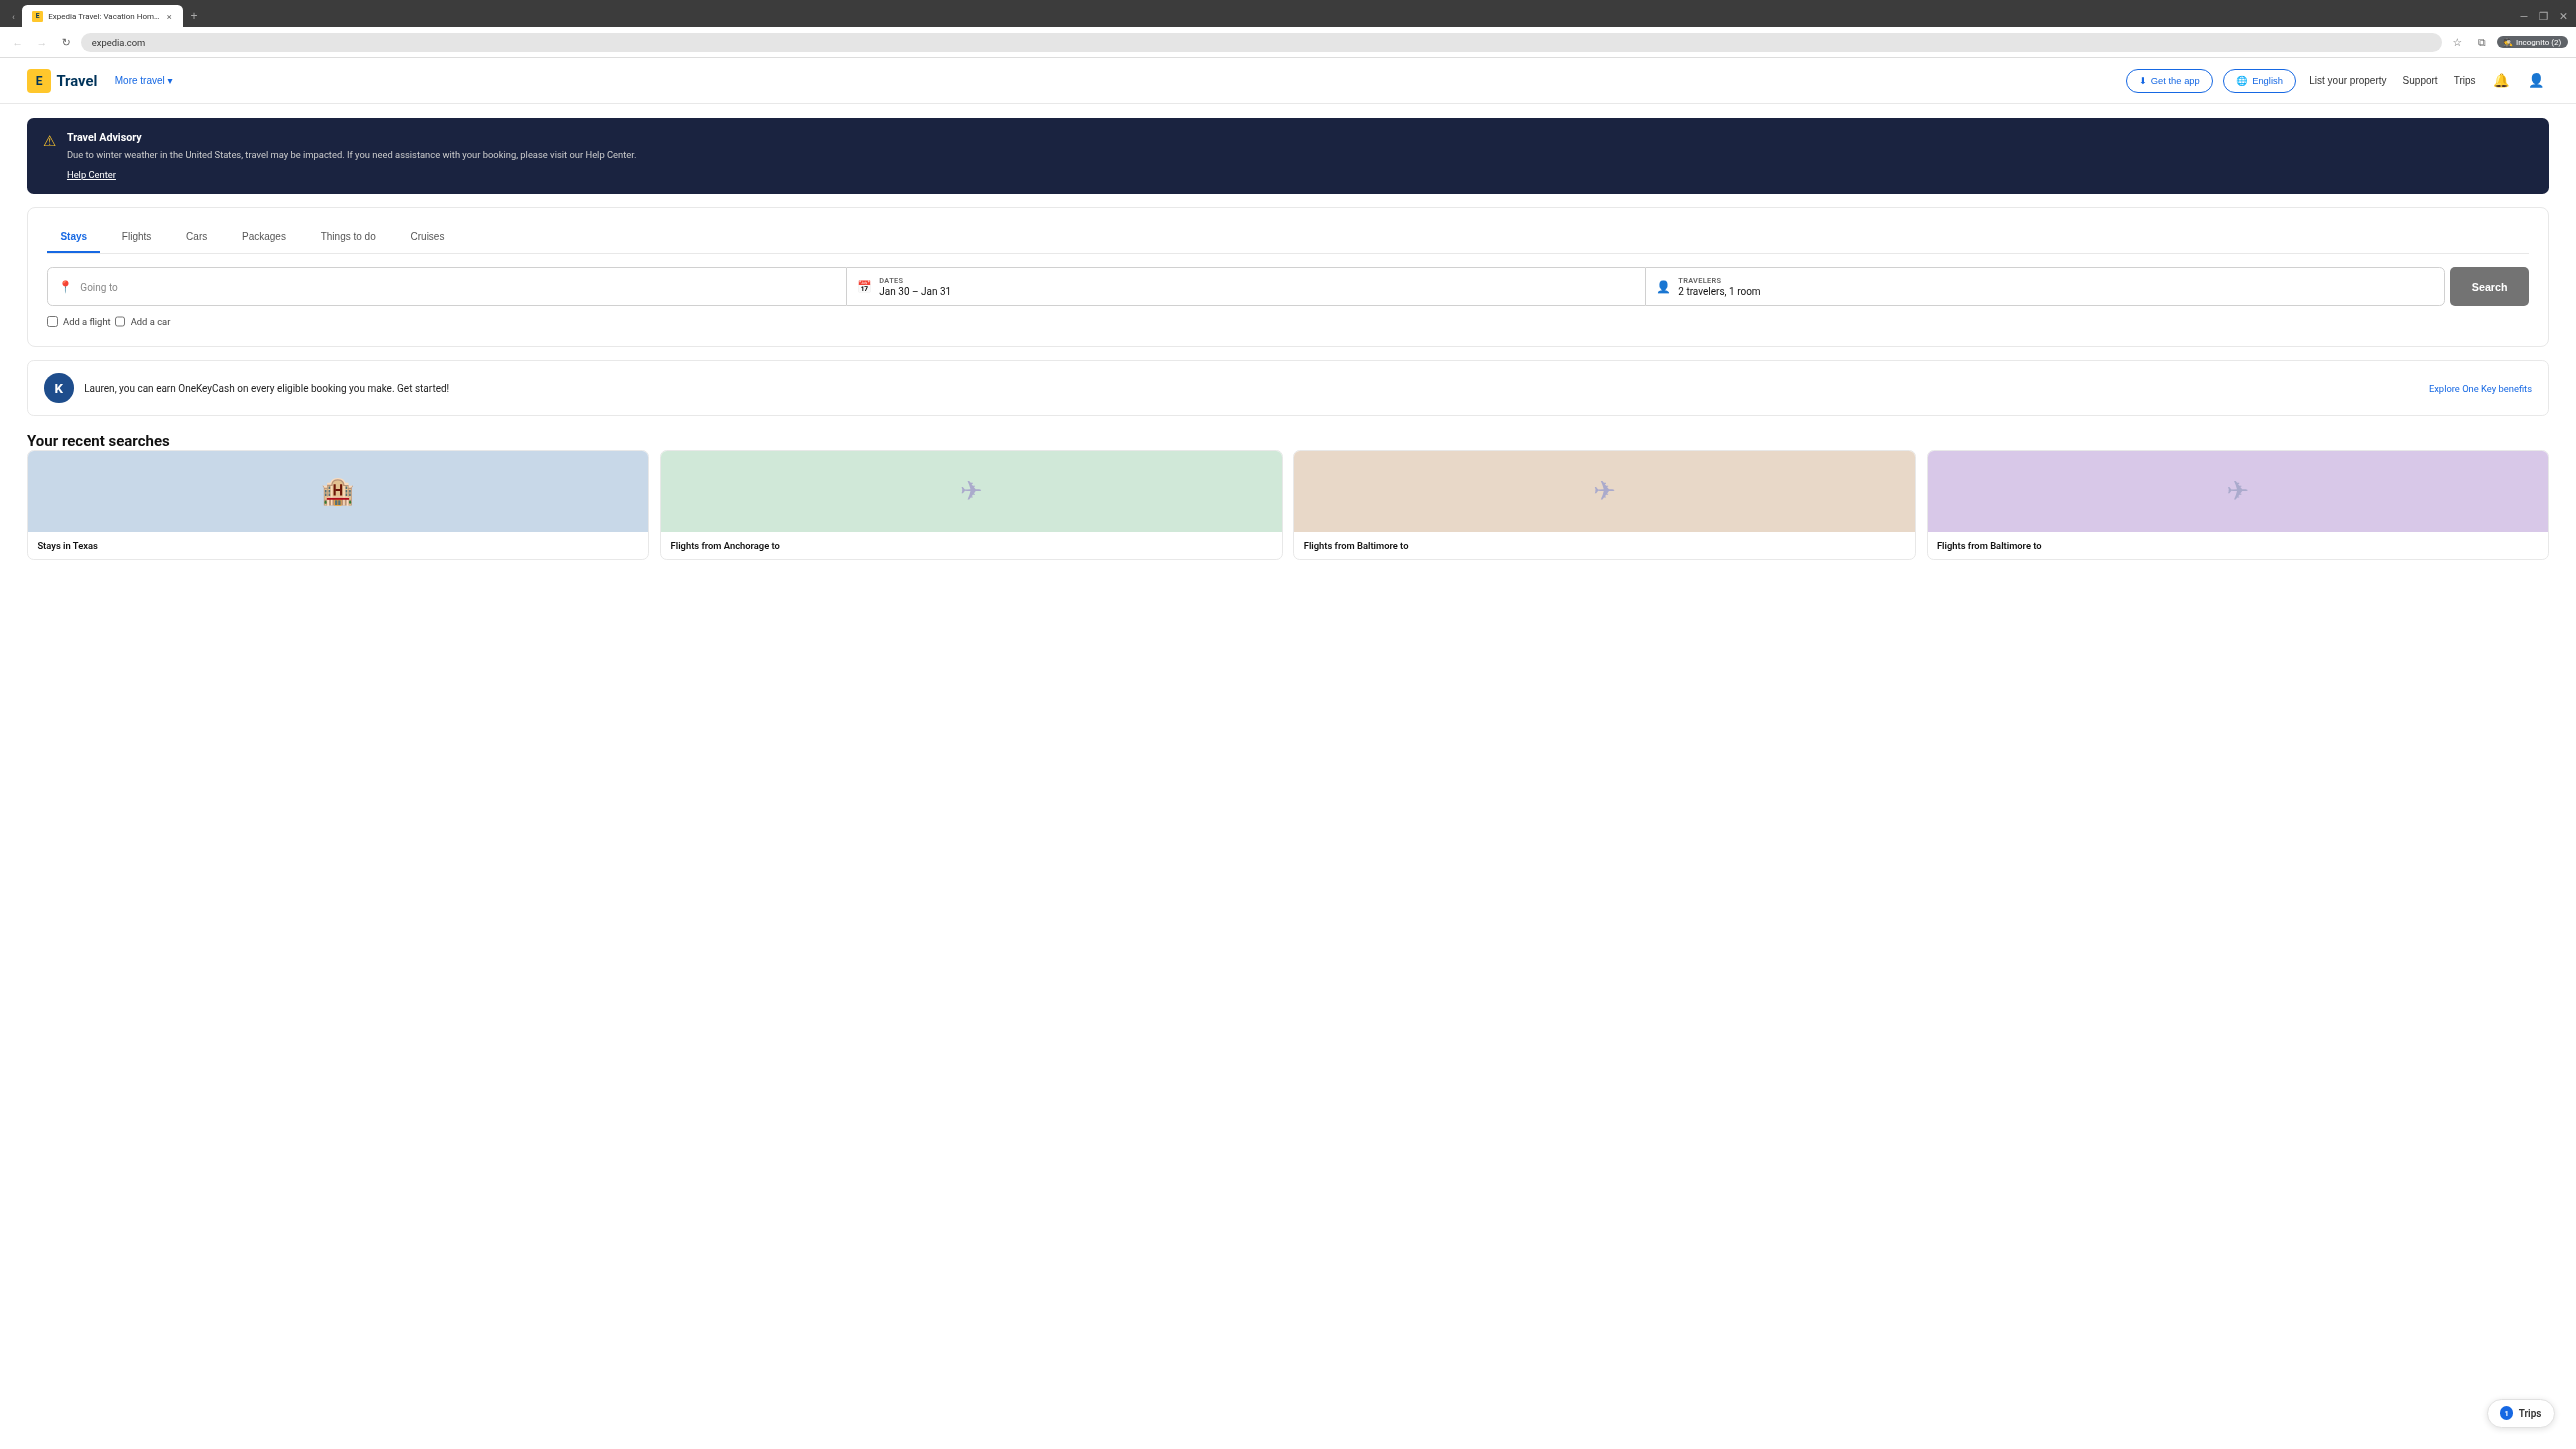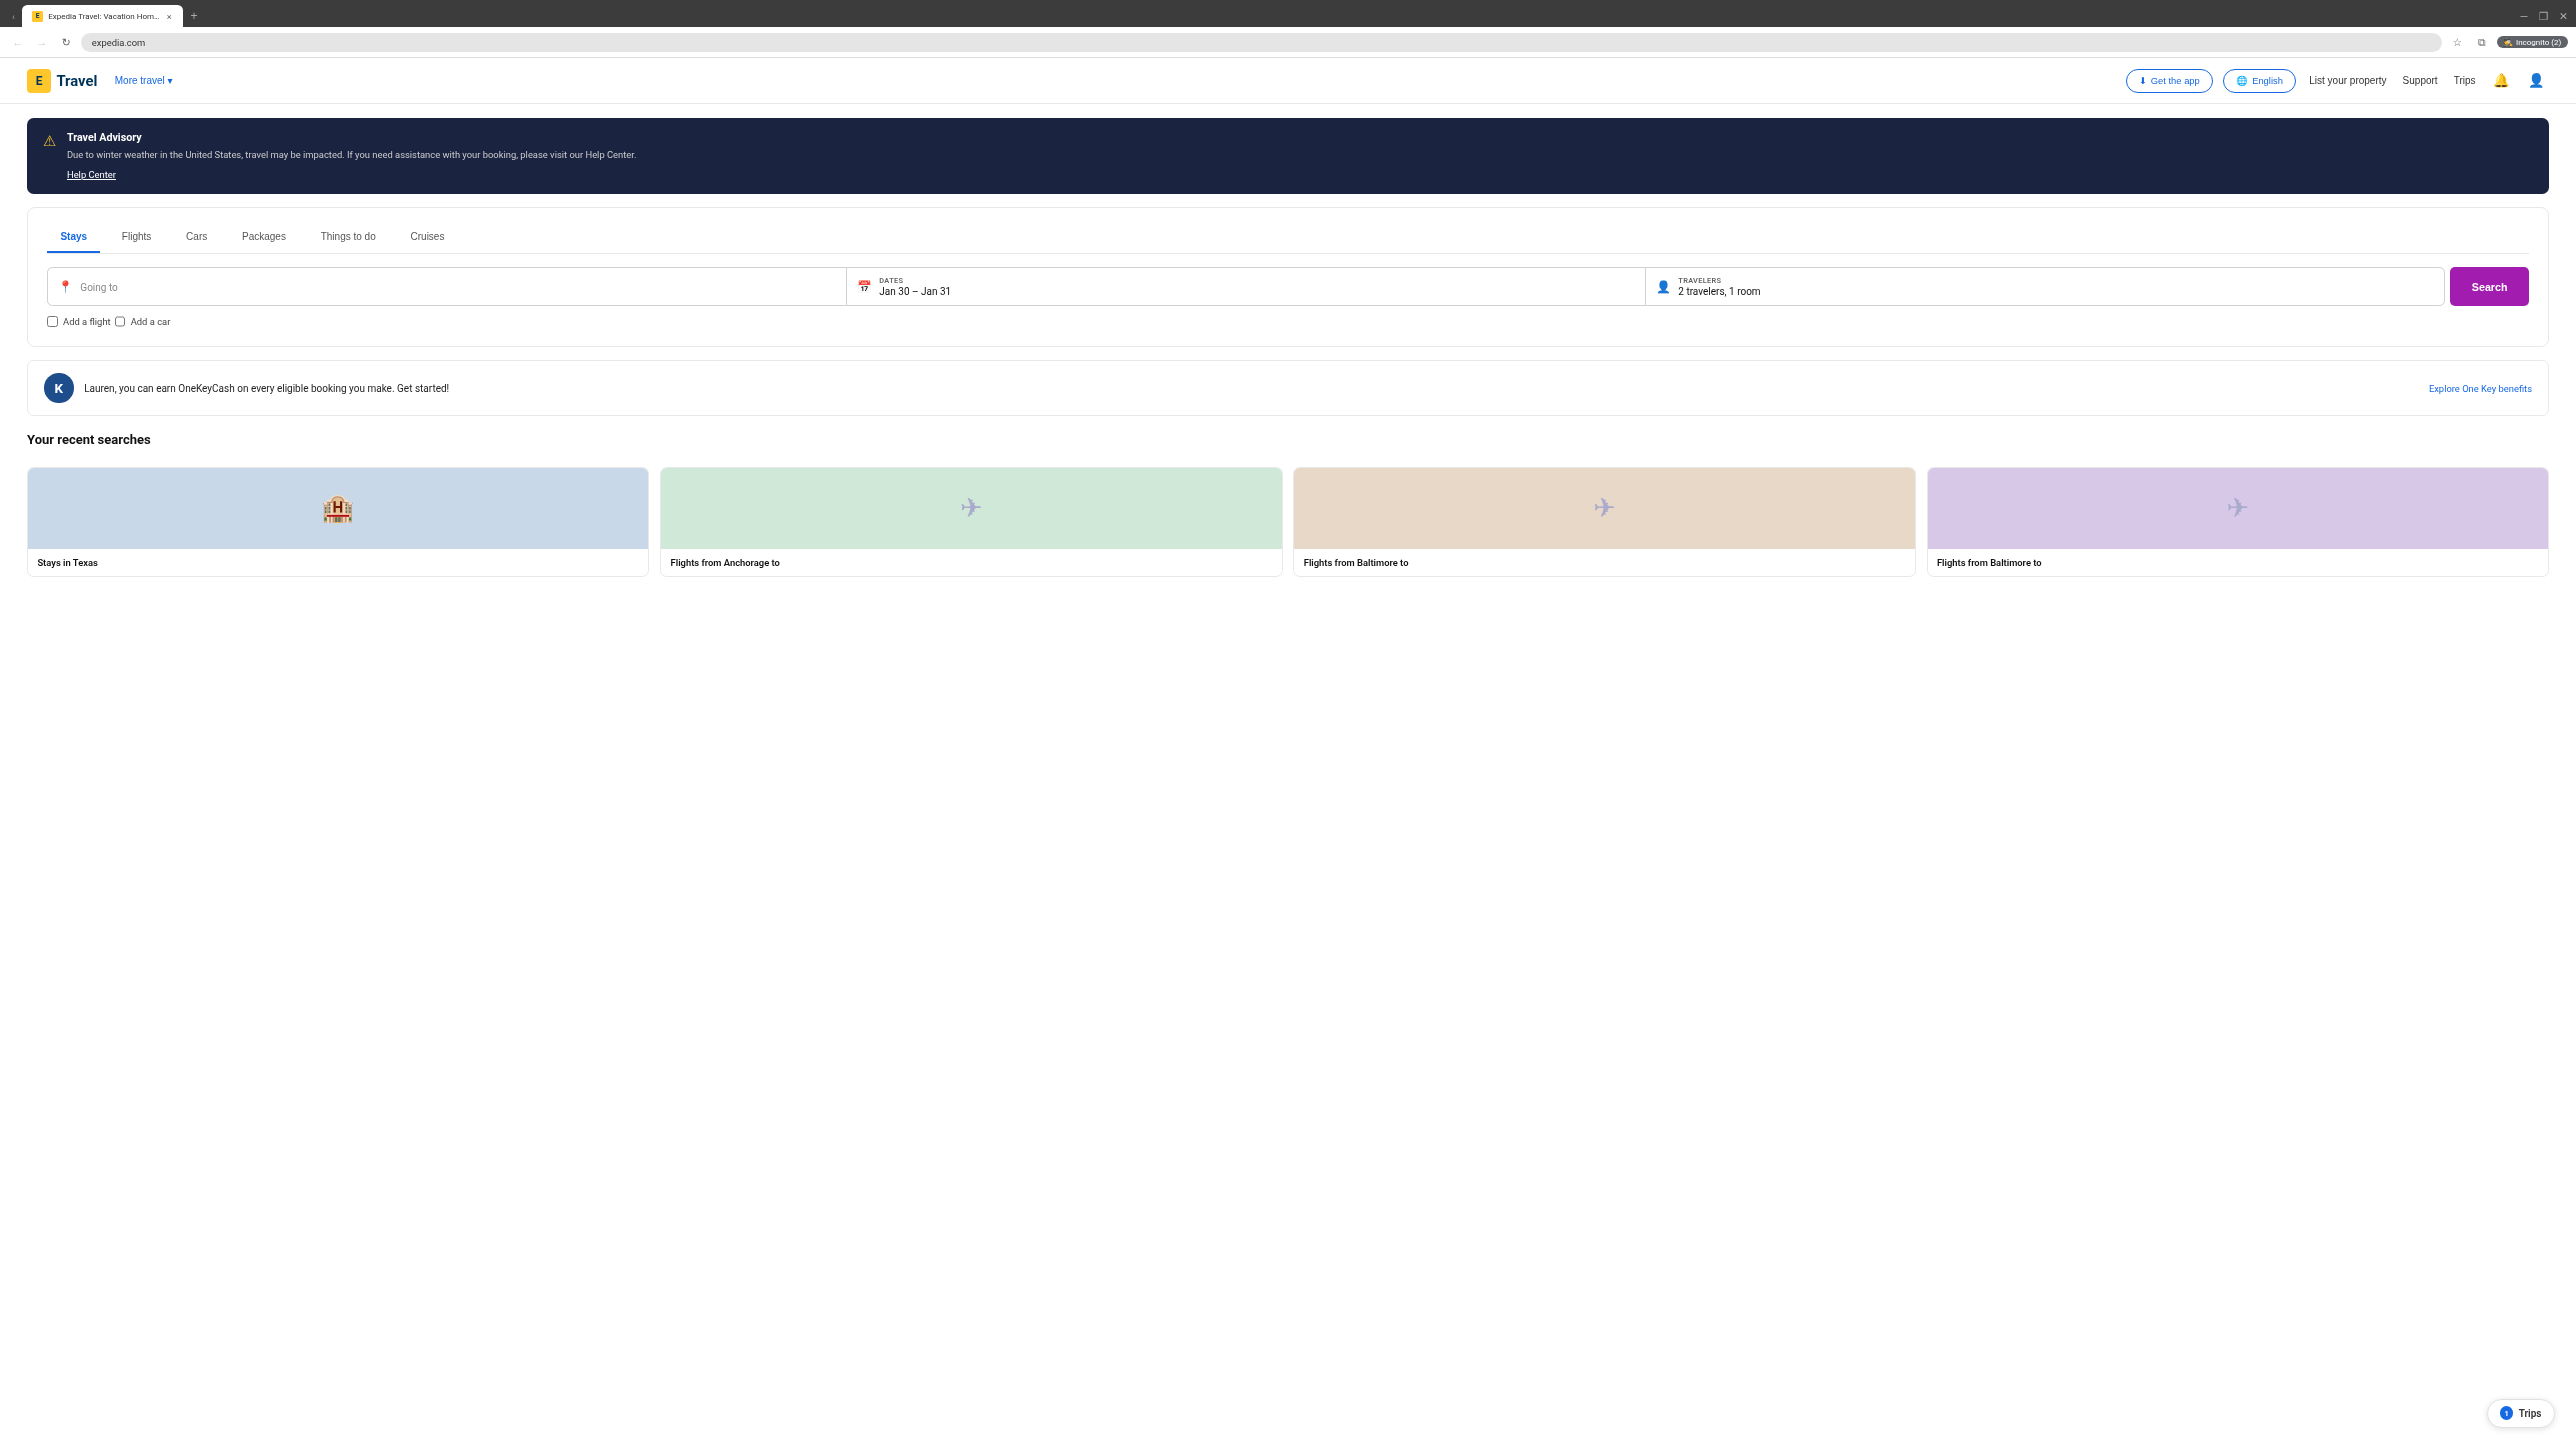--- a/index.html
+++ b/index.html
@@ -348,21 +348,21 @@
       font-size: 10px;
       color: #111;
       margin-top: 1.3px;
     }
     .field-placeholder {
       font-size: 10px;
       color: #888;
       margin-top: 1.3px;
     }
     .search-btn {
-      background: #a21caf;
+      background: #737373;
       color: #fff;
       border: none;
       border-radius: 5px;
       padding: 9.4px 21.5px;
       font-size: 10.7px;
       font-weight: 600;
       cursor: pointer;
       margin-left: 5.4px;
       white-space: nowrap;
     }
@@ -422,24 +422,24 @@
       text-decoration: none;
       white-space: nowrap;
       cursor: pointer;
     }
 
     
     .recent-searches {
       margin: 16px 27px 0;
     }
     .section-title {
-      font-size: 13px;
+      font-size: 15px;
       font-weight: 700;
       color: #111;
-      margin-bottom: 20px;
+      margin-bottom: 0;
     }
     .search-cards {
       display: grid;
       grid-template-columns: repeat(4, 1fr);
       gap: 10.7px;
     }
     .search-card {
       background: #fff;
       border: 0.7px solid #e8e8e8;
       border-radius: 6.7px;

